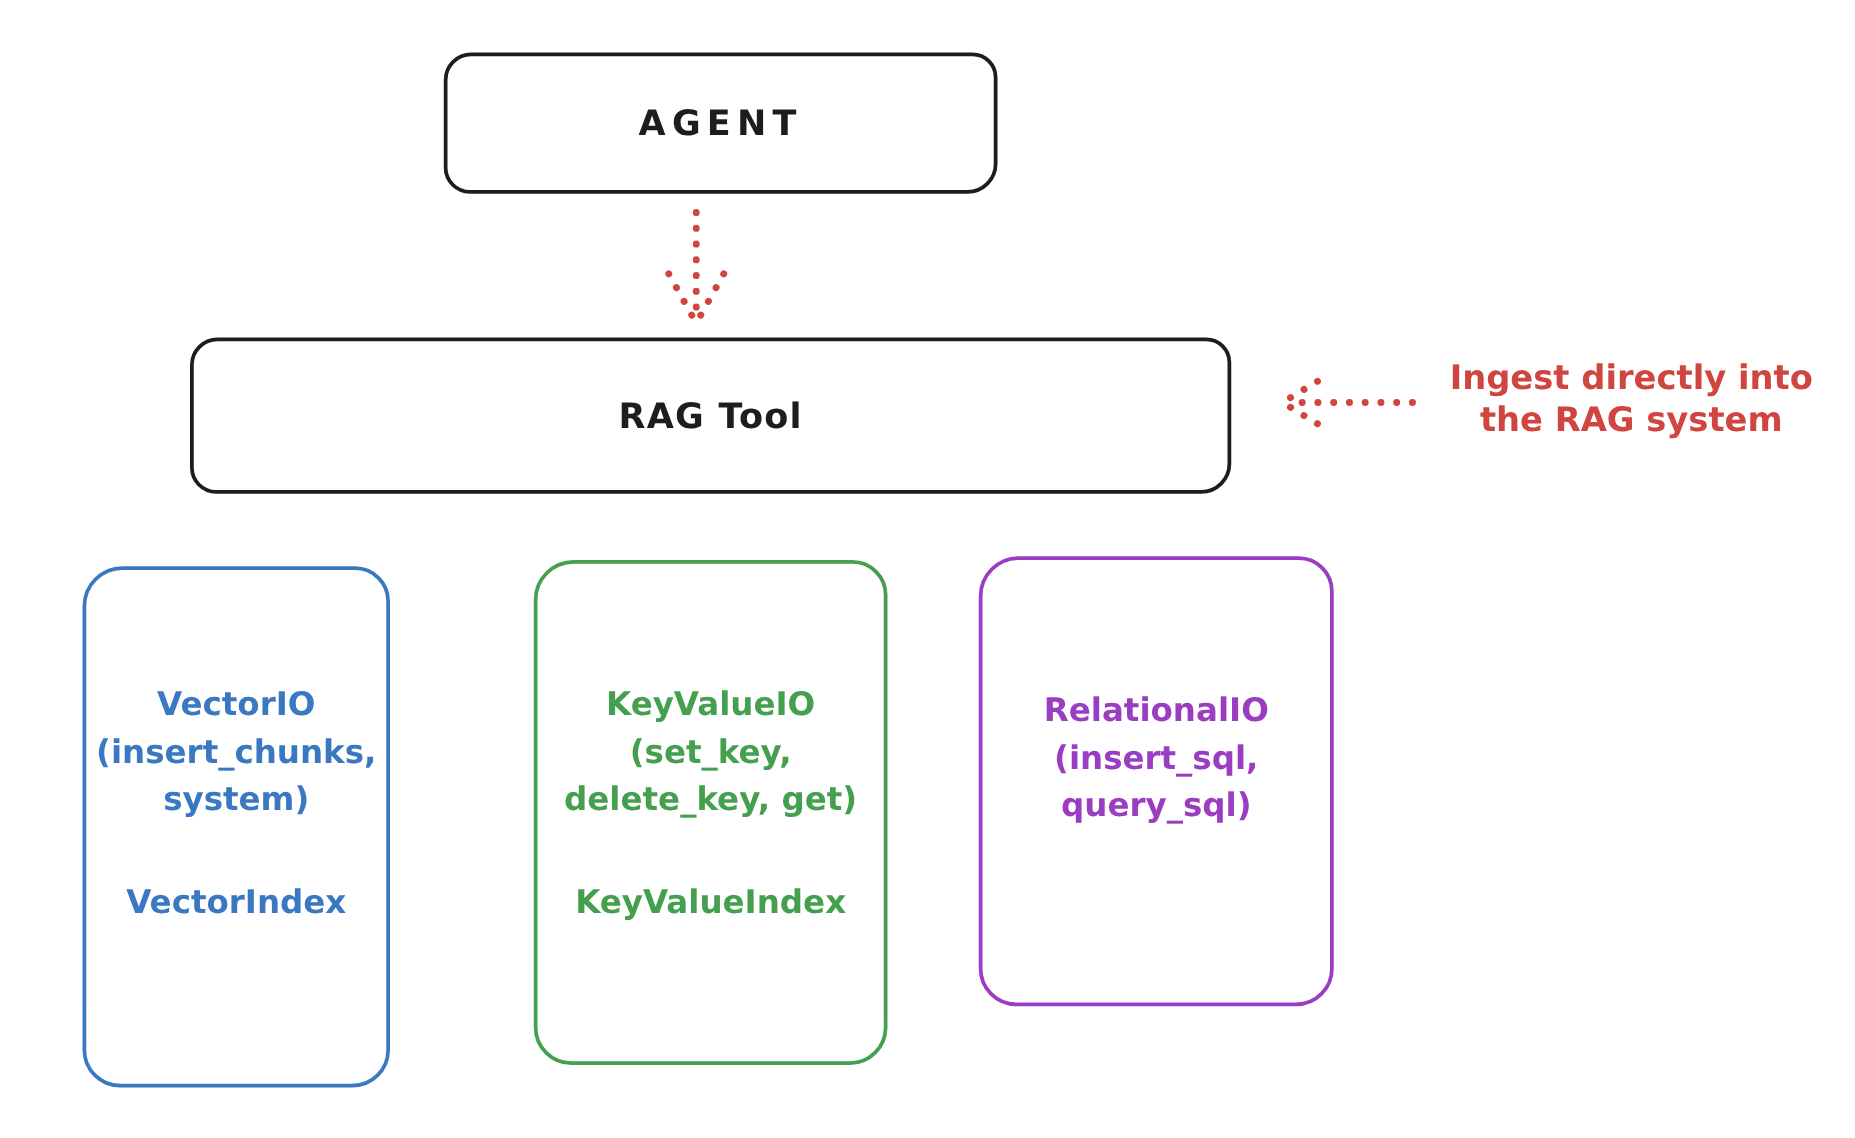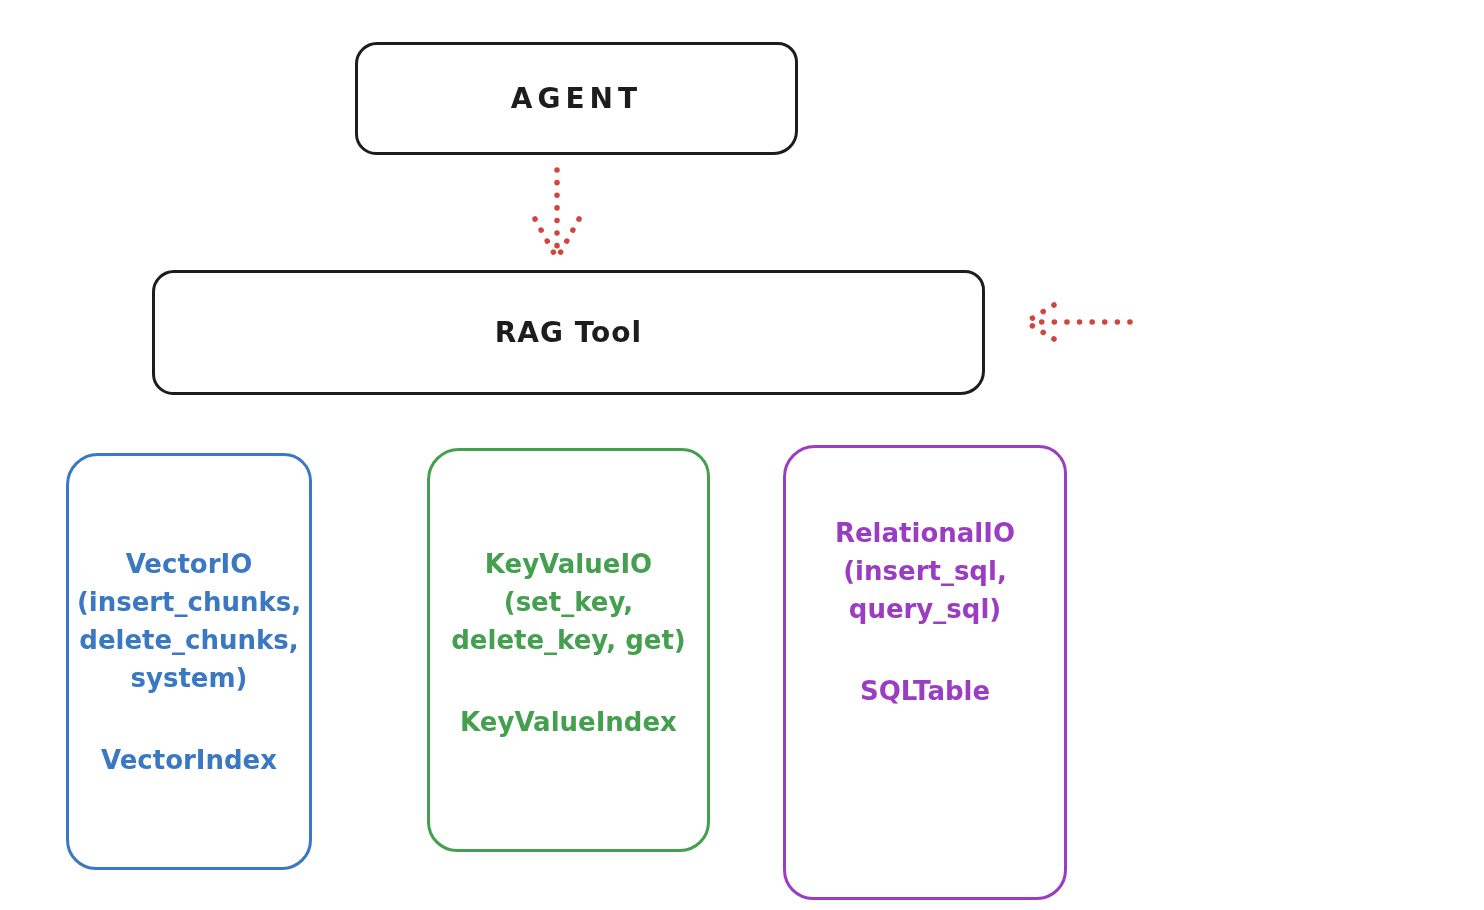--- a/index.html
+++ b/index.html
@@ -58,21 +58,21 @@
     position:absolute;
     border-width:3.5px;border-style:solid;
     border-radius:32px 28px 30px 30px;
     background:transparent;
     text-align:center;
     font-size:26px;font-weight:600;
     line-height:38px;
   }
   .card.blue{left:66px;top:453px;width:246px;height:417px;border-color:var(--blue);color:var(--blue);padding-top:89px;}
   .card.green{left:427px;top:448px;width:283px;height:404px;border-color:var(--green);color:var(--green);padding-top:94px;}
-  .card.purple{left:783px;top:445px;width:284px;height:455px;border-color:var(--purple);color:var(--purple);padding-top:66px;}
+  .card.purple{left:783px;top:445px;width:284px;height:360px;border-color:var(--purple);color:var(--purple);padding-top:102px;}
   .card .index-label{margin-top:44px;}
 </style>
 </head>
 <body>
 
 <div class="canvas">
 
   <div class="box agent-box">
     <span>AGENT</span>
   </div>
@@ -87,36 +87,38 @@
       <line x1="535" y1="219" x2="555" y2="255"></line>
       <line x1="579" y1="219" x2="559" y2="255"></line>
     </g>
     <g>
       <line x1="1130" y1="322" x2="1036" y2="322"></line>
       <line x1="1054" y1="305" x2="1026" y2="322"></line>
       <line x1="1054" y1="339" x2="1026" y2="322"></line>
     </g>
   </svg>
 
+  <div class="annotation">
+    <div>Ingest directly into</div>
+    <div>the RAG system</div>
+  </div>
 
   <div class="card blue">
     <div>VectorIO</div>
     <div>(insert_chunks,</div>
-    <div>delete_chunks,</div>
     <div>system)</div>
     <div class="index-label">VectorIndex</div>
   </div>
 
   <div class="card green">
     <div>KeyValueIO</div>
     <div>(set_key,</div>
     <div>delete_key, get)</div>
     <div class="index-label">KeyValueIndex</div>
   </div>
 
   <div class="card purple">
     <div>RelationalIO</div>
     <div>(insert_sql,</div>
     <div>query_sql)</div>
-    <div class="index-label">SQLTable</div>
   </div>
 
 </div>
 
 </body></html>

